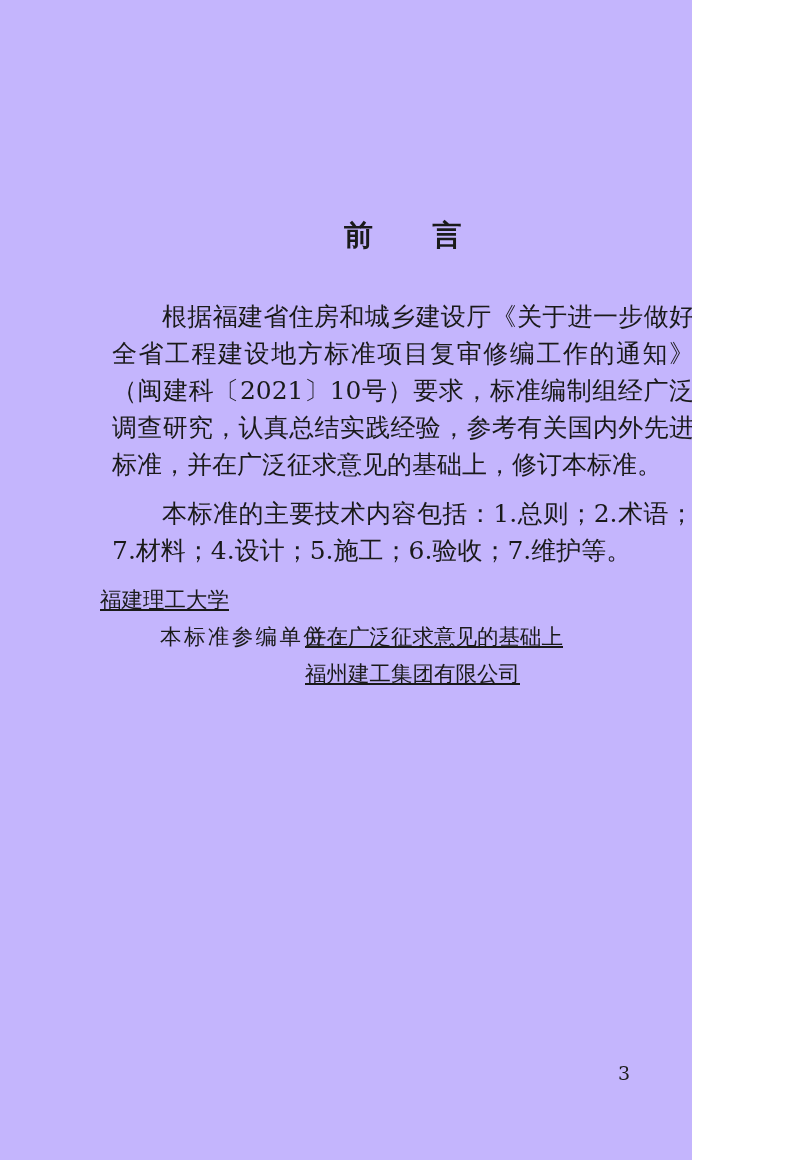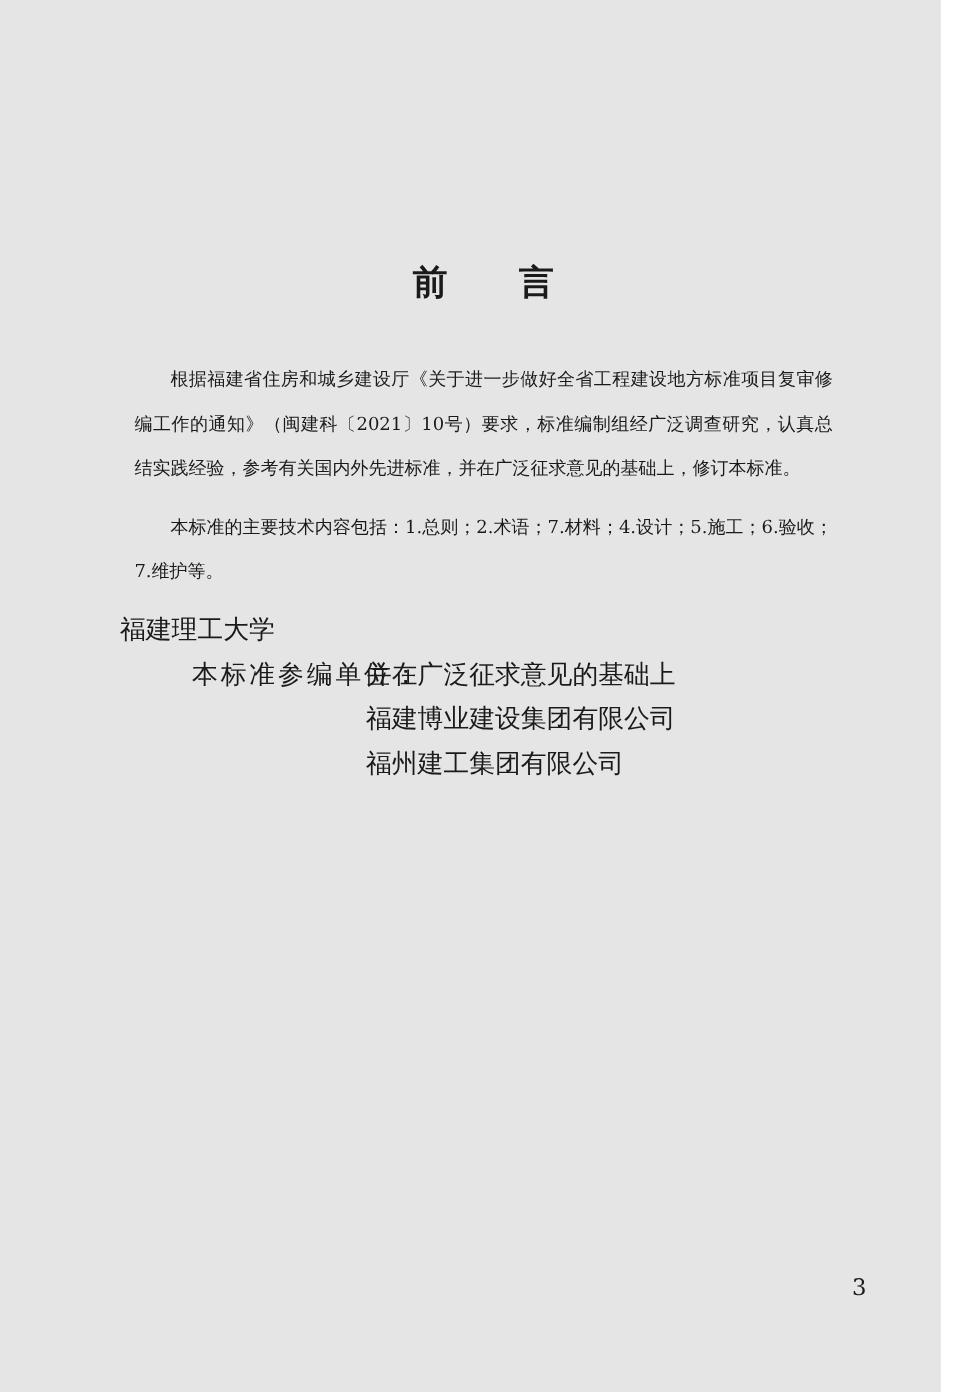--- a/index.html
+++ b/index.html
@@ -6,23 +6,23 @@
     margin: 0;
     padding: 0;
     background: #ffffff;
   }
   body {
     font-family: "DejaVu Serif", "Liberation Serif", serif;
     color: #1a1a1a;
   }
   .page {
     position: relative;
-    width: 784px;
+    width: 692px;
     height: 1160px;
-    background: #e5e5e5;
+    background: #c4b5fd;
     overflow: hidden;
     box-sizing: border-box;
   }
   .content {
     position: absolute;
     left: 100px;
     top: 0;
     width: 606px;
   }
   .doc-title {
@@ -35,21 +35,21 @@
     letter-spacing: 0.5px;
     padding-top: 218px;
     font-family: "DejaVu Serif", "Liberation Serif", serif;
   }
   .body-block {
     margin-top: 46px;
   }
   p.para {
     margin: 12px;
     padding: 0;
-    font-size: 15px;
+    font-size: 25px;
     line-height: 37px;
     text-align: justify;
     text-justify: inter-ideograph;
     text-indent: 2em;
     letter-spacing: 0;
     font-family: "DejaVu Serif", "Liberation Serif", serif;
   }
   .org-list {
     margin-top: 6px;
   }
@@ -64,20 +64,21 @@
     padding-left: 60px;
     box-sizing: border-box;
     letter-spacing: 2.4px;
     white-space: nowrap;
   }
   .org-label.blank {
     letter-spacing: 0;
   }
   .org-value {
     white-space: nowrap;
+    text-decoration: underline;
   }
   .page-number {
     position: absolute;
     right: 62px;
     top: 1062px;
     font-size: 19px;
     line-height: 22px;
     font-family: "DejaVu Serif", "Liberation Serif", serif;
   }
 </style>
@@ -100,24 +101,20 @@
       <div class="org-row">
         <span class="org-value">福建理工大学</span>
       </div>
 
 
       <div class="org-row">
         <span class="org-label">本标准参编单位：</span>
         <span class="org-value">并在广泛征求意见的基础上</span>
       </div>
 
-      <div class="org-row">
-        <span class="org-label blank"></span>
-        <span class="org-value">福建博业建设集团有限公司</span>
-      </div>
 
 
       <div class="org-row">
         <span class="org-label blank"></span>
         <span class="org-value">福州建工集团有限公司</span>
       </div>
 
     </div>
   </div>
 

